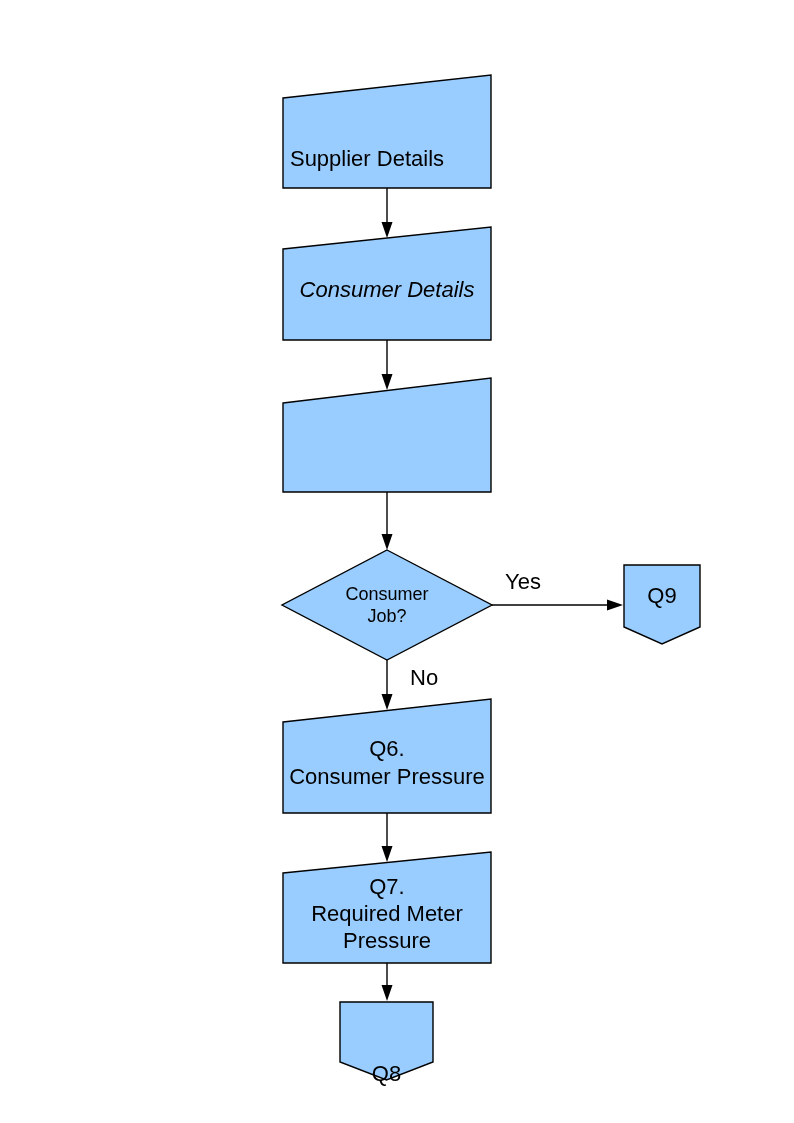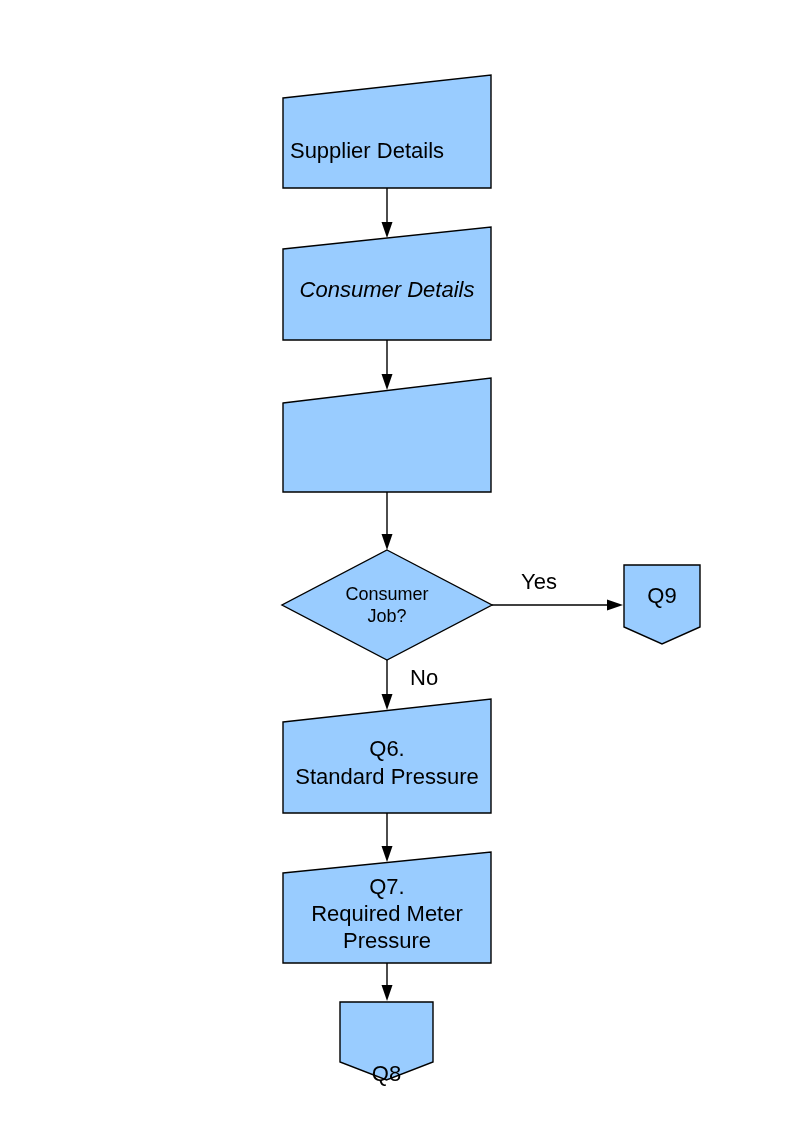--- a/index.html
+++ b/index.html
@@ -24,21 +24,21 @@
     white-space: pre-line;
     color: #000000;
     font-size: 22px;
     line-height: 1.24;
   }
   .label.small { font-size: 18px; line-height: 1.25; }
   .edge-label {
     position: absolute;
     color: #000000;
     font-size: 22px;
-    text-align: center;
+    text-align: left;
   }
 </style>
 </head>
 <body>
 
 <div class="canvas">
 
   <svg width="794" height="1123" viewBox="0 0 794 1123">
 
     <polygon class="node-shape" points="283,98 491,75 491,188 283,188" fill="#99CCFF"></polygon>
@@ -65,32 +65,32 @@
     <line class="edge-line" x1="387" y1="660" x2="387" y2="695"></line>
     <polygon class="arrowhead" points="381.5,694 392.5,694 387,710"></polygon>
 
     <line class="edge-line" x1="387" y1="813" x2="387" y2="847"></line>
     <polygon class="arrowhead" points="381.5,846 392.5,846 387,862"></polygon>
 
     <line class="edge-line" x1="387" y1="963" x2="387" y2="986"></line>
     <polygon class="arrowhead" points="381.5,985 392.5,985 387,1001"></polygon>
   </svg>
 
-  <div class="label" style="left:283px; top:106px; width:168px; height:90px;">Supplier Details</div>
+  <div class="label" style="left:283px; top:114px; width:168px; height:90px;">Supplier Details</div>
 
   <div class="label" style="left:283px; top:240px; width:208px; height:100px;font-style:italic;">Consumer Details</div>
 
 
   <div class="label small" style="left:282px; top:550px; width:210px; height:110px;">Consumer
 Job?</div>
 
   <div class="label" style="left:624px; top:565px; width:76px; height:62px;">Q9</div>
 
   <div class="label" style="left:283px; top:712px; width:208px; height:101px;">Q6.
-Standard Pressure</div>
+Consumer Pressure</div>
 
   <div class="label" style="left:283px; top:864px; width:208px; height:99px;">Q7.
 Required Meter
 Pressure</div>
 
   <div class="label" style="left:340px; top:1044px; width:93px; height:60px;">Q8</div>
 
   <div class="edge-label" style="left:505px; top:569px; width:68px;">Yes</div>
 
   <div class="edge-label" style="left:398px; top:665px; width:44px; text-align:left;margin-left:12px;">No</div>

